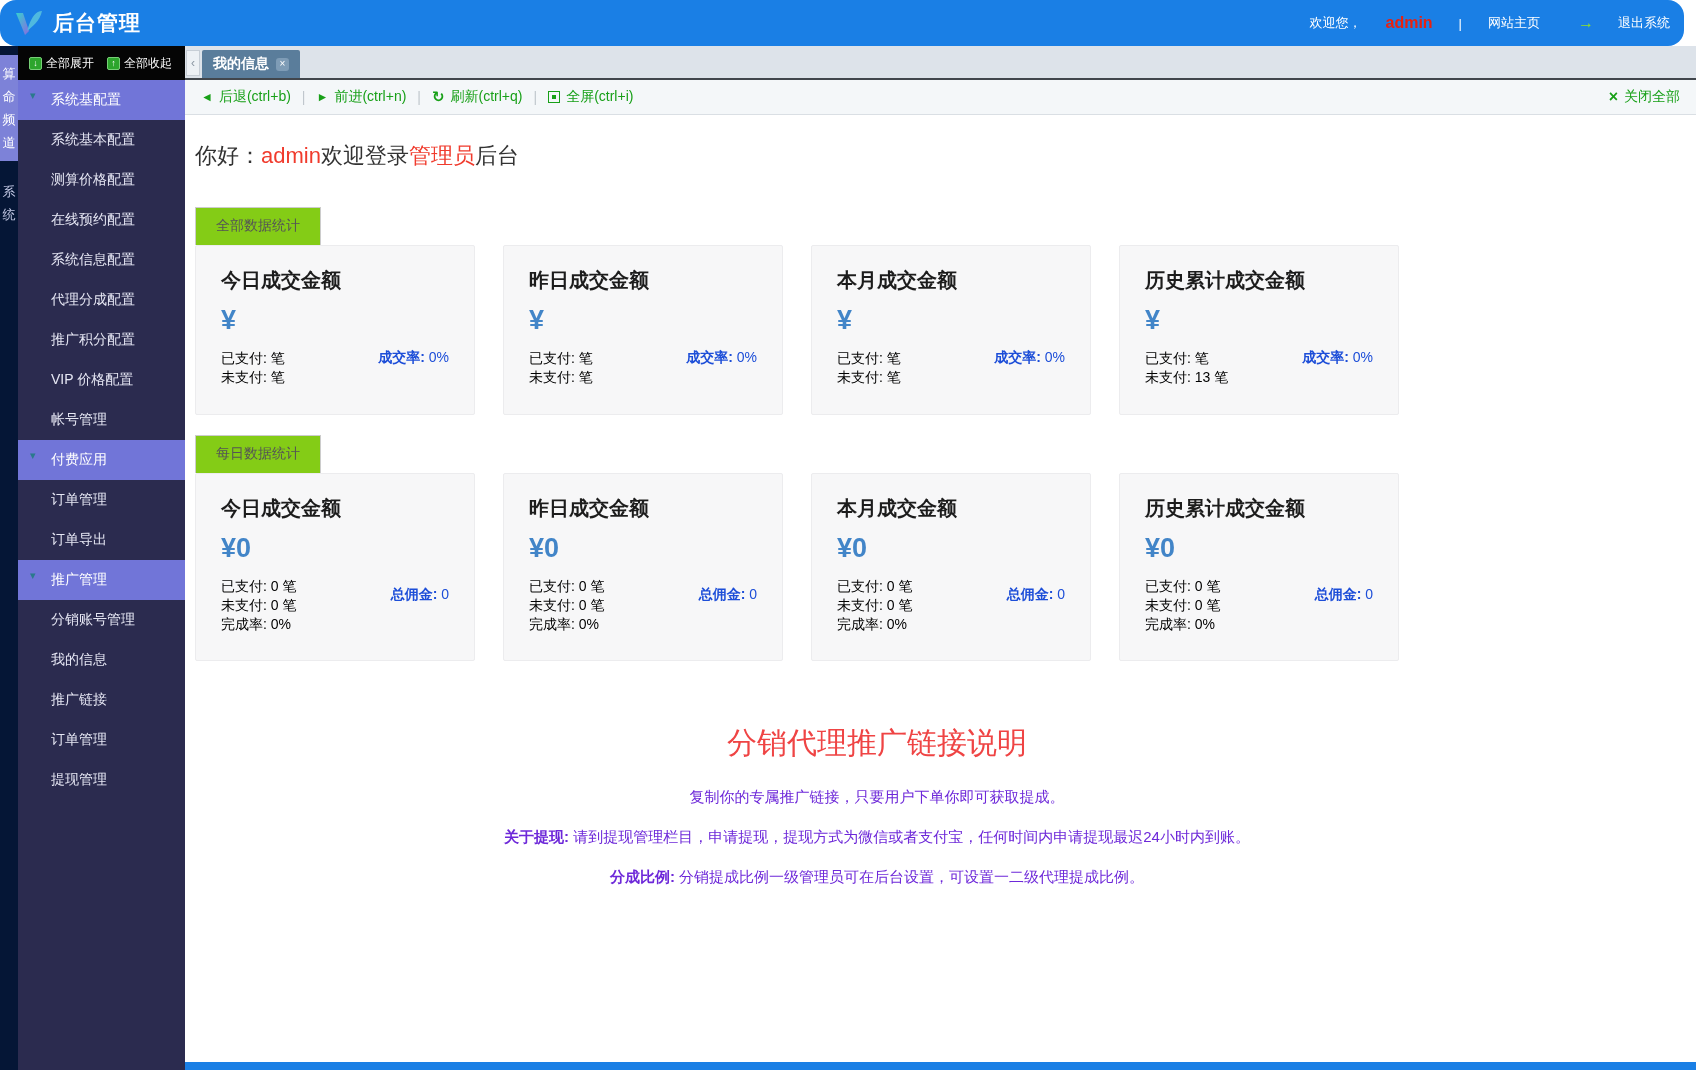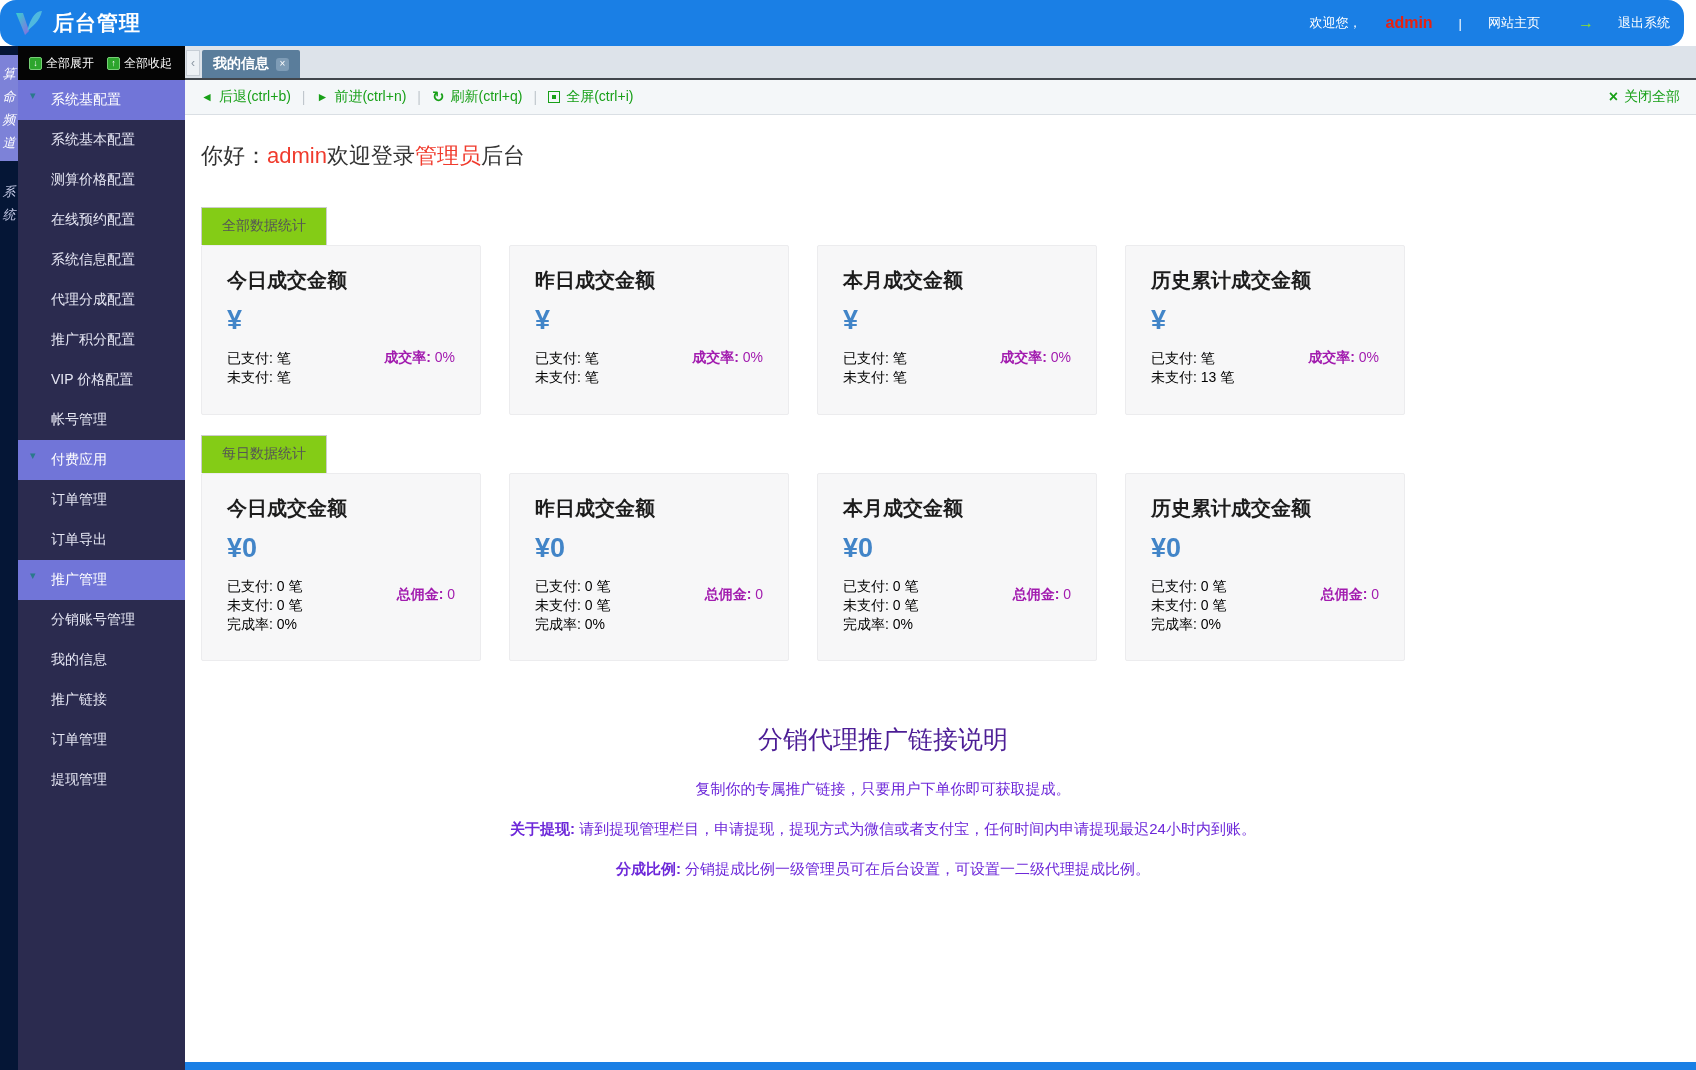--- a/index.html
+++ b/index.html
@@ -20,21 +20,21 @@
   .header-divider { color:#fff; margin:0 2px; }
   .header-link { color:#fff; text-decoration:none; cursor:pointer; }
   .logout-arrow { color:#8fe02a; font-size:16px; font-weight:bold; margin-left:14px; }
   
   .channel-strip {
     position:absolute; top:46px; left:0; width:18px; bottom:0;
     background:#051636;
   }
   .channel {
     display:block; width:18px; text-align:center; font-size:13px; line-height:23px;
-    word-break:break-all; padding:7px 0; cursor:pointer;font-style:italic;
+    word-break:break-all; padding:7px 0; cursor:pointer;
   }
   .channel.active { background:#7d82d8; color:#fff; margin-top:9px; }
   .channel.inactive { color:#c3c8e4; margin-top:12px; }
   
   .sidebar {
     position:absolute; top:46px; left:18px; width:167px; bottom:0;
     background:#2b2b4f;
   }
   .side-toolbar {
     height:34px; background:#050505; display:flex; align-items:center;
@@ -83,45 +83,45 @@
   .tool-spacer { flex:1; }
   .icon-back, .icon-forward { font-size:12px; }
   .icon-refresh { font-size:15px; font-weight:bold; }
   .icon-x { font-size:16px; font-weight:bold; }
   .icon-fullscreen {
     width:12px; height:12px; border:1px solid #18a018; position:relative; display:inline-block;
   }
   .icon-fullscreen::after {
     content:""; position:absolute; left:3px; top:3px; width:4px; height:4px; background:#18a018;
   }
-  .content { position:absolute; top:69px; left:0; right:0; bottom:8px; padding-left:16px; overflow:hidden; }
+  .content { position:absolute; top:69px; left:0; right:0; bottom:8px; padding-left:10px; overflow:hidden; }
   .greeting { margin-top:26px; font-size:22px; color:#333; }
   .greeting .red { color:#f03b2d; }
   .section { margin-top:36px; }
   .section + .section { margin-top:20px; }
   .sec-tab {
     display:inline-block; border:1px solid #ccc; border-bottom:none; background:#84cc16;
     padding:9px 20px 10px; font-size:14px; color:#555; cursor:pointer;
   }
   .cards { display:flex; gap:28px; }
   .card {
     width:280px; background:#f7f7f8; border:1px solid #ececee; border-radius:2px;
     padding:21px 25px 16px;
   }
   .cards-row1 .card { height:170px; }
   .cards-row2 .card { height:188px; }
   .card-title { font-size:20px; font-weight:bold; color:#1c1c1c; }
   .card-amount { font-size:27px; font-weight:bold; color:#4285c8; margin-top:11px; }
   .card-body { display:flex; margin-top:13px; }
   .stats { width:134px; font-size:14px; color:#000000; line-height:19px; }
-  .metric { font-size:14px; color:#a21caf; white-space:nowrap;margin-left:44px; }
+  .metric { font-size:14px; color:#1d4ed8; white-space:nowrap;margin-left:44px; }
   .metric .lbl { font-weight:bold; }
   .cards-row2 .metric { margin-top:9px; }
   .promo { width:1364px; text-align:center; margin-top:62px; }
-  .promo-title { color:#4c1d95; font-size:25px; font-weight:500; margin-bottom:24px; }
+  .promo-title { color:#ef4444; font-size:30px; font-weight:500; margin-bottom:24px; }
   .promo-line { font-size:15px; color:#6d28d9; margin-bottom:21px; }
   .tip-label { font-weight:bold; }
   .footer-bar { position:absolute; bottom:0; left:0; right:0; height:8px; background:#1a7fe5; }
 </style>
 </head>
 <body>
 
 <div class="header">
   <div class="logo-wrap">
     <svg width="30" height="28" viewBox="0 0 30 28">

